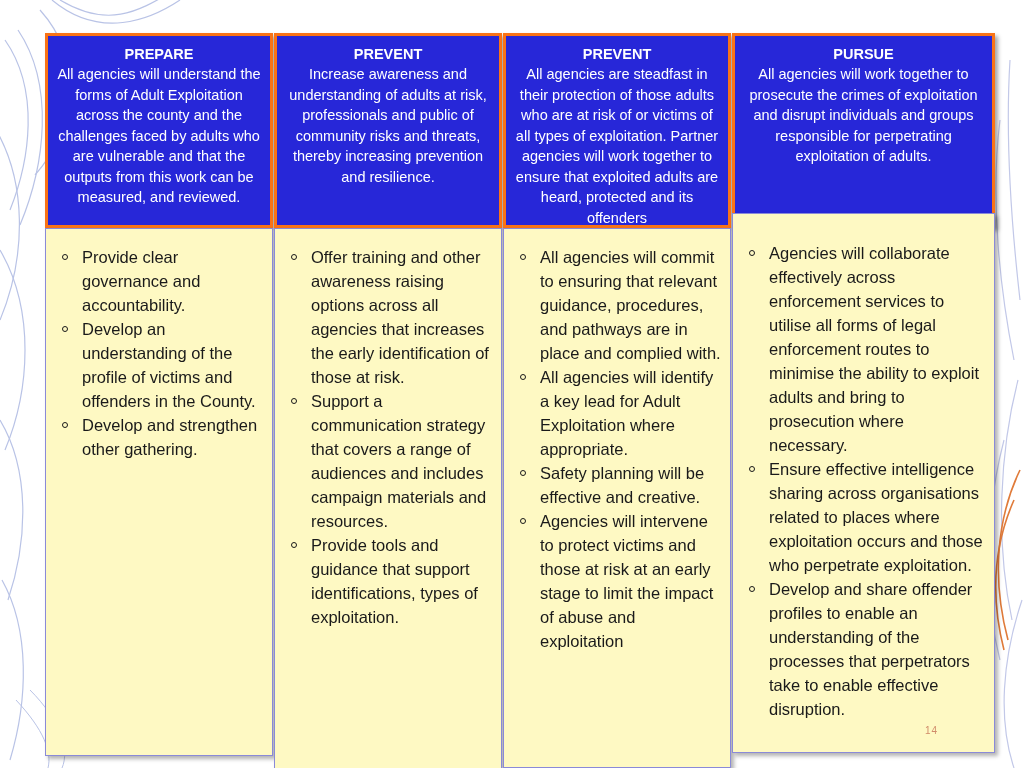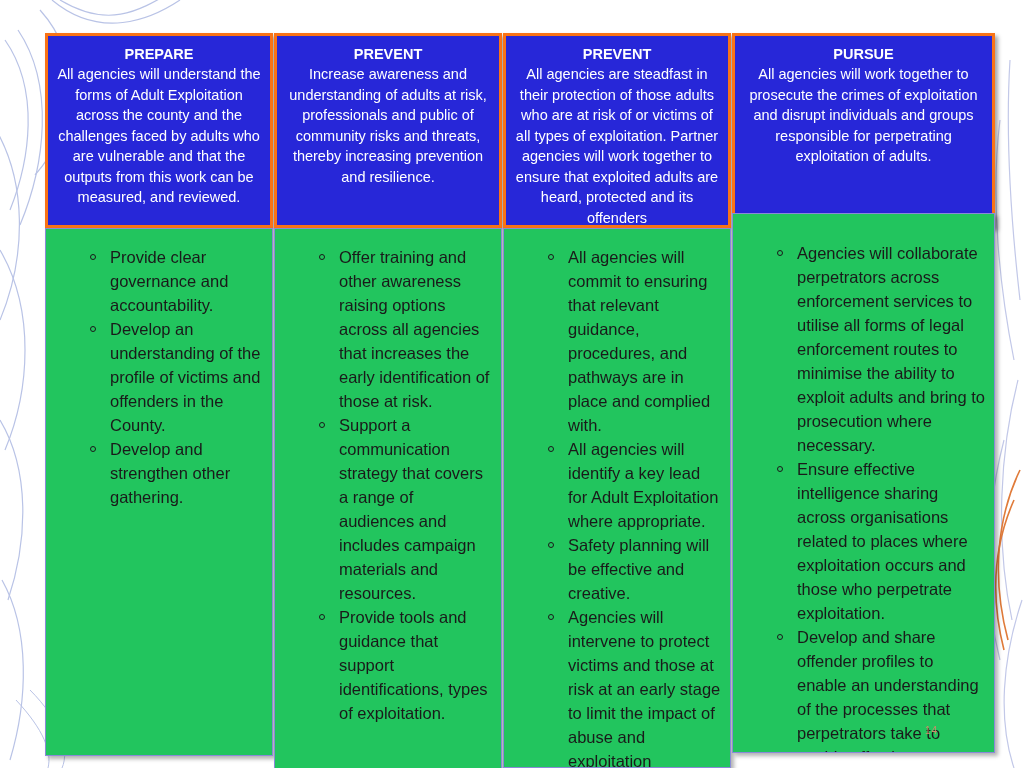--- a/index.html
+++ b/index.html
@@ -73,27 +73,26 @@
   .body-row {
     position: absolute;
     left: 45px;
     top: 228px;
     width: 950px;
     height: 540px;
   }
   .bbox {
     position: absolute;
     top: 0;
-    background: #22c55e;
+    background: #fef9c3;
     border: 1px solid #8a8ad8;
     box-sizing: border-box;
     color: #1a1a1a;
     box-shadow: 3px 3px 4px rgba(0,0,0,0.3);
     overflow: hidden;
-    padding-left: 28px;
   }
   .bbox-0 { left: 0px;   width: 228px; height: 528px; }
   .bbox-1 { left: 229px; width: 228px; height: 552px; }
   .bbox-2 { left: 458px; width: 228px; height: 540px; }
   .bbox-3 { left: 687px; width: 263px; height: 540px; top: -15px; }
 
   .bbox ul {
     margin: 0;
     padding: 16px 8px 0 34px;
     list-style: none;
@@ -210,21 +209,21 @@
       <ul>
         <li>All agencies will commit to ensuring that relevant guidance, procedures, and pathways are in place and complied with.</li>
         <li>All agencies will identify a key lead for Adult Exploitation where appropriate.</li>
         <li>Safety planning will be effective and creative.</li>
         <li> Agencies will intervene to protect victims and those at risk at an early stage to limit the impact of abuse and exploitation</li>
       </ul>
     </div>
 
     <div class="bbox bbox-3">
       <ul>
-        <li>Agencies will collaborate perpetrators across enforcement services to utilise all forms of legal enforcement routes to minimise the ability to exploit adults and bring to prosecution where necessary.</li>
+        <li>Agencies will collaborate effectively across enforcement services to utilise all forms of legal enforcement routes to minimise the ability to exploit adults and bring to prosecution where necessary.</li>
         <li>Ensure effective intelligence sharing across organisations related to places where exploitation occurs and those who perpetrate exploitation.</li>
         <li>Develop and share offender profiles to enable an understanding of the processes that perpetrators take to enable effective disruption.</li>
       </ul>
     </div>
 
   </div>
 
   <div class="page-num">14</div>
 
 </div>

